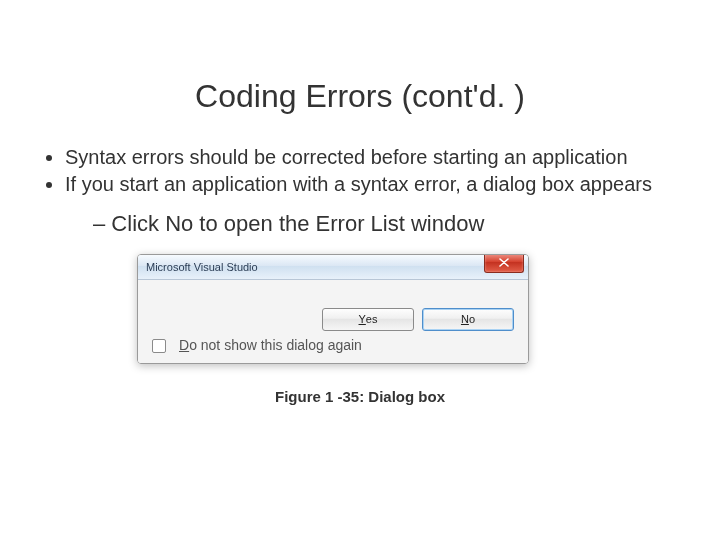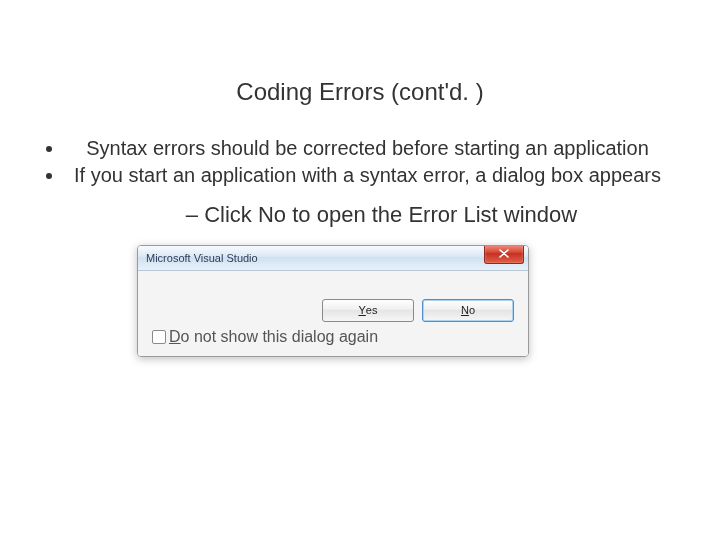--- a/index.html
+++ b/index.html
@@ -14,34 +14,33 @@
   }
   .slide {
     position: relative;
     width: 720px;
     height: 540px;
     background: #fff;
     box-sizing: border-box;
   }
   .title {
     text-align: center;
-    font-size: 24px;
+    font-size: 32px;
     font-family: Arial, sans-serif;
     color: #333;
     margin-top: 78px;
     margin-bottom: 30px;
     font-weight: 400;
   }
   ul.outer {
     list-style: disc;
     margin: 0;
     padding: 0 50px 0 65px;
     font-size: 20px;
     line-height: 1.25;
-    text-align: center;
   }
   ul.outer > li {
     margin-bottom: 2px;
   }
   ul.inner {
     list-style: none;
     margin: 13px 0 0 0;
     padding-left: 28px;
     font-size: 22px;
   }
@@ -133,23 +132,23 @@
     padding: 0 10px;
     color:#222;
   }
   .winbtn .ul { text-decoration: underline; }
   .winbtn.default {
     border-color:#4f8ecb;
     box-shadow: 0 0 0 1px #a9d2f3 inset;
   }
   .check-row {
     display: flex;
-    align-items: center;
-    gap: 3px;
-    font-size: 16px;
+    align-items: flex-end;
+    gap: 13px;
+    font-size: 14px;
     color: #555;
     margin-top: 2px;
   }
   .checkbox {
     width: 12px;
     height: 12px;
     border: 1px solid #8a8a8a;
     background: #fff;
     border-radius: 2px;
     display: inline-block;
@@ -204,14 +203,15 @@
         <div class="check-row">
           <span class="checkbox"></span>
           <span>
             <span></span><span class="ul">D</span><span>o not show this dialog again</span>
           </span>
         </div>
       </div>
     </div>
   </div>
 
+  <div class="caption-fig">Figure 1 -35: Dialog box</div>
 
 </div>
 
 </body></html>

